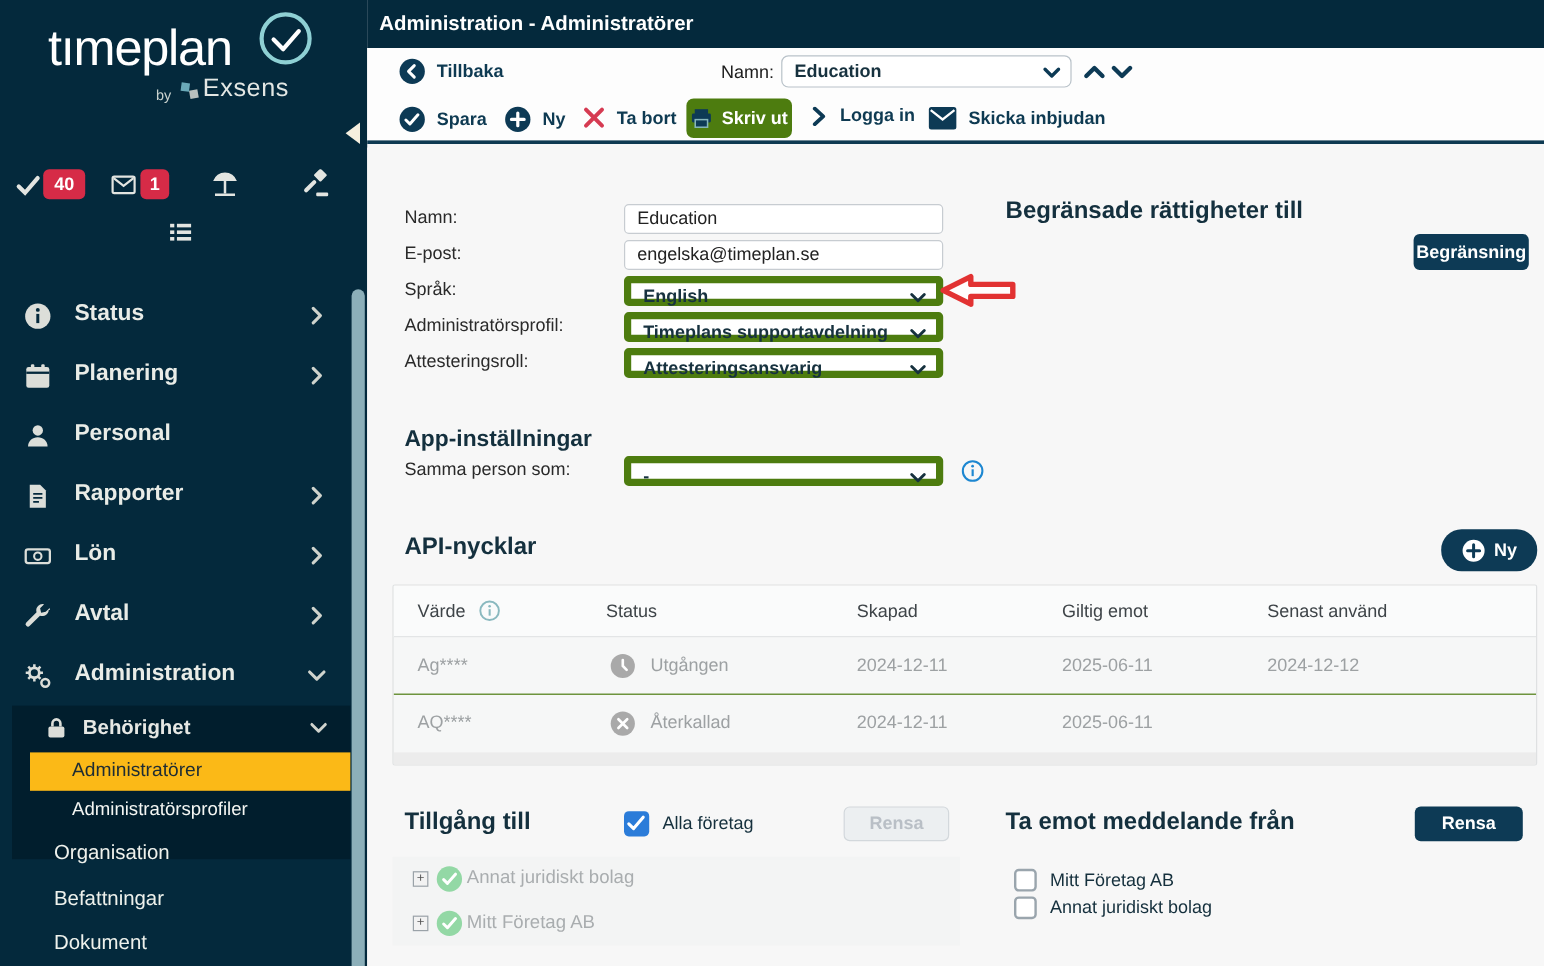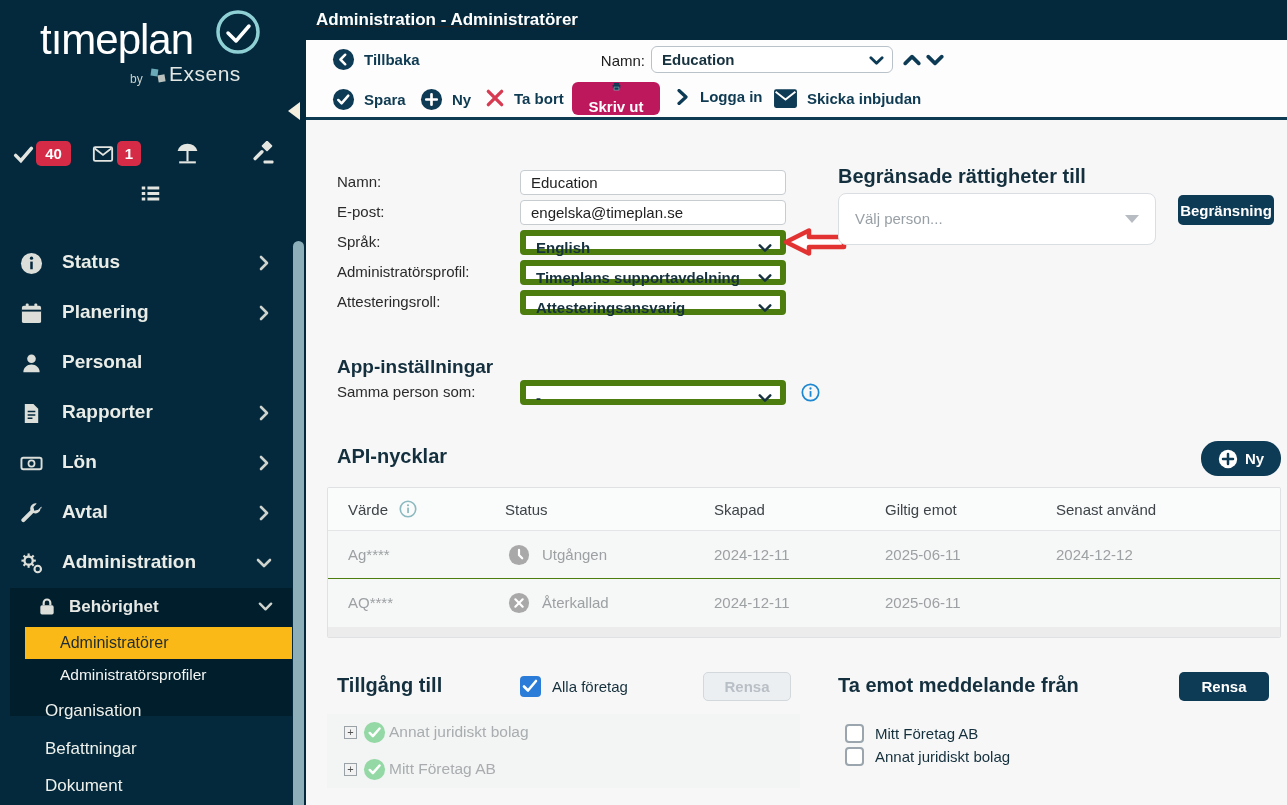--- a/index.html
+++ b/index.html
@@ -33,34 +33,34 @@
   .sm-parent .lbl { position:absolute; left:59px; top:9px; font-size:17px; font-weight:600; color:#e6e8e4; }
   .sm-parent .chev { position:absolute; left:248px; top:11px; width:15px; height:15px; color:#cfd3cd; }
   .sm-sel { position:absolute; left:15px; top:39px; width:267px; height:32px; background:#fbb917;
     color:#1d2c34; font-size:16px; line-height:32px; padding-left:35px; cursor:pointer; }
   .sm-item2 { position:absolute; left:15px; top:71px; width:267px; height:32px; color:#f4f6f3;
     font-size:15.5px; line-height:32px; padding-left:35px; cursor:pointer; }
   .plain-link { position:absolute; left:45px; font-size:17px; color:#eef1ec; cursor:pointer; }
   .sb-scroll { position:absolute; left:293px; top:241px; width:11px; height:564px; background:#8cafb9; border-radius:6px 6px 0 0; }
 
   
-  .main { position:absolute; left:306px; top:0; width:981px; height:805px;text-decoration:underline; }
+  .main { position:absolute; left:306px; top:0; width:981px; height:805px; }
   .titlebar { height:40px; background:#04293c; color:#fff; font-size:17px; font-weight:600; line-height:40px; padding-left:10px; }
   .toolbar { position:relative; height:80px; background:#fdfdfd; border-bottom:3px solid #0e3a52; }
   .tbtn { position:absolute; display:flex; align-items:center; gap:9px; color:#0e3a52; font-size:15px; font-weight:600; cursor:pointer; }
   .cicon { width:23px; height:23px; flex:0 0 auto; }
   .tb-namelabel { position:absolute; left:255px; top:12px; width:84px; text-align:right; font-size:15px; color:#1c1c1c; }
   .name-select { position:absolute; left:345px; top:6px; width:242px; height:27px; background:#fff;
     border:1px solid #b9c2c9; border-radius:6px; font-size:15px; font-weight:600; color:#17323f;
     line-height:25px; padding:0 28px 0 10px; cursor:pointer; }
   .name-select svg { position:absolute; right:8px; top:6px; width:15px; height:15px; color:#0d3a55; }
   .updown { position:absolute; top:11px; width:18px; height:18px; color:#0d3a55; cursor:pointer; }
-  .print-btn { position:absolute; left:266px; top:42px; width:88px; height:33px; background:#be185d;
+  .print-btn { position:absolute; left:266px; top:42px; width:88px; height:33px; background:#4d7c0f;
     border-radius:6px; display:flex; align-items:center; justify-content:center; gap:7px;
-    color:#fff; font-size:15px; font-weight:600; cursor:pointer;flex-direction:column; }
+    color:#fff; font-size:15px; font-weight:600; cursor:pointer; }
   .print-btn svg { width:19px; height:19px; color:#0d3a55; }
 
   .content { position:absolute; left:0; top:123px; width:981px; height:682px; background:#f7f7f7; }
 
   .frow { position:absolute; left:31px; height:25px; }
   .flabel { position:absolute; left:0; top:3px; font-size:15px; color:#2a2a2a; }
   .tinput { position:absolute; left:183px; width:266px; height:25px; border:1px solid #c7ccd1; border-radius:4px;
     background:#fff; font-family:"Liberation Sans",sans-serif; font-size:15px; color:#222; padding:0 10px; }
   .fselect { position:absolute; left:183px; width:266px; height:25px; border:6px solid #4d7c0f; border-radius:4px;
     background:#fff; font-size:15px; font-weight:600; color:#17323f; line-height:23px; padding:0 26px 0 10px; cursor:pointer; }
@@ -356,24 +356,20 @@
             <path d="M2 5l6 6 6-6" fill="none" stroke="currentColor" stroke-width="2.8" stroke-linecap="round" stroke-linejoin="round"></path>
           </svg>
       </div>
     </div>
 
     <svg class="red-arrow" viewBox="0 0 64 30">
       <path d="M3 15L26 3.5v6.5h35v10H26v6.5z" fill="#fffdfd" stroke="#e23232" stroke-width="4.5" stroke-linejoin="round"></path>
     </svg>
 
     <div class="sec-title" style="left:532px;top:42px;">Begränsade rättigheter till</div>
-    <div class="person-dd">
-      <span class="ph">Välj person...</span>
-      <span class="dchev"></span>
-    </div>
     <button class="navy-btn" style="left:872px;top:72px;width:96px;height:30px;">Begränsning</button>
 
     <div class="sec-title" style="left:31px;top:233px;font-size:19px;">App-inställningar</div>
     <div class="frow" style="top:257px;width:520px;">
       <span class="flabel">Samma person som:</span>
       <div class="fselect">
         <span>-</span>
         <svg viewBox="0 0 16 16">
             <path d="M2 5l6 6 6-6" fill="none" stroke="currentColor" stroke-width="2.8" stroke-linecap="round" stroke-linejoin="round"></path>
           </svg>

